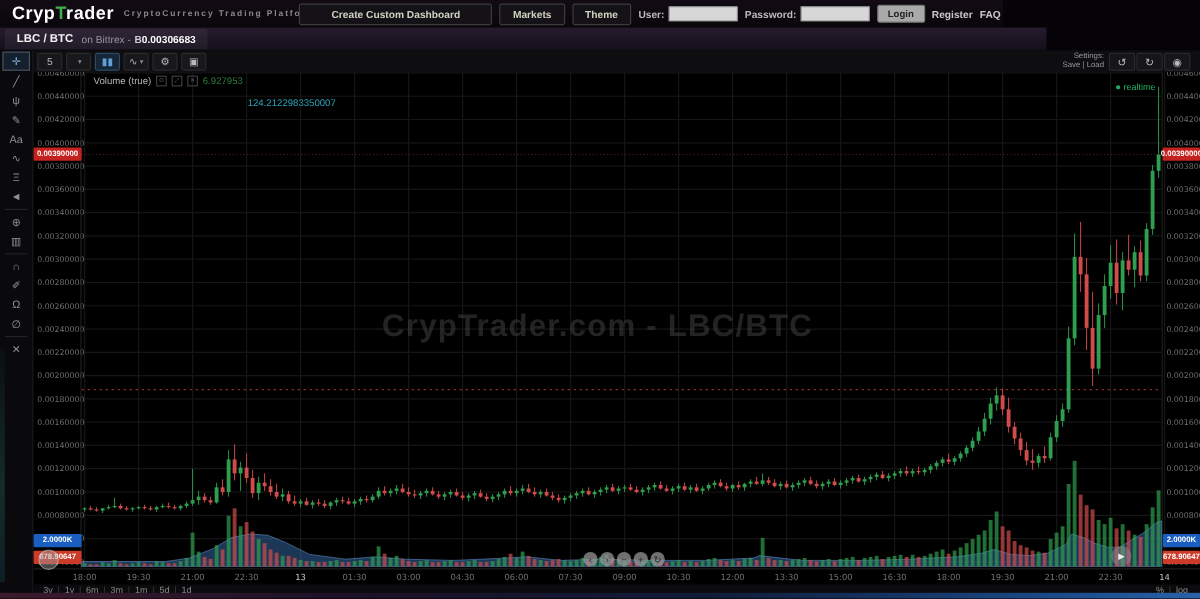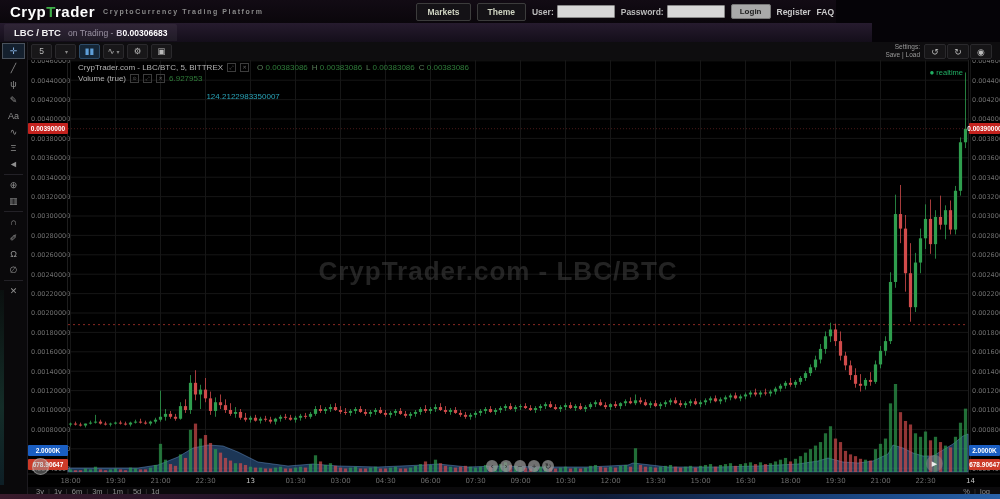--- a/index.html
+++ b/index.html
@@ -80,40 +80,41 @@
 </style>
 </head>
 <body>
 
 <div class="page">
 
   <div class="hdr">
     <div class="logo"><span>Cryp</span><span class="t">T</span><span>rader</span></div>
     <div class="tagline">CryptoCurrency Trading Platform</div>
     <div class="hdr-right">
+      <button class="hbtn wide">Create Custom Dashboard</button>
       <button class="hbtn">Markets</button>
       <button class="hbtn">Theme</button>
       <span class="cred">
           <span>User:</span>
           <input style="">
         </span>
       <span class="cred">
           <span>Password:</span>
           <input style="">
         </span>
       <button class="loginbtn">Login</button>
       <span class="hlink">Register</span>
       <span class="hlink">FAQ</span>
     </div>
   </div>
 
   <div class="tabbar">
     <div class="tab">
       <span class="pair">LBC / BTC</span>
-      <span class="exch">on Trading -</span>
+      <span class="exch">on Bittrex -</span>
       <span class="pricepre">B</span>
       <span class="priceval">0.00306683</span>
     </div>
   </div>
 
   <div class="ltools" id="ltools">
       <div class="tool sel">
         <span>✛</span>
       </div>
       <div class="tool">
@@ -849,26 +850,20 @@
         <rect x="925.9" y="130.78" width="3.2" height="38.80000000000001" fill="#2f9e4e"></rect>
         <line x1="932.5" y1="77.43" x2="932.5" y2="135.63" stroke="#2f9e4e" stroke-width="0.8"></line>
         <rect x="930.9" y="82.28000000000003" width="3.2" height="48.49999999999997" fill="#2f9e4e"></rect>
         <line x1="937.5" y1="12.439999999999998" x2="937.5" y2="88.10000000000002" stroke="#2f9e4e" stroke-width="0.8"></line>
         <rect x="935.9" y="68.69999999999999" width="3.2" height="13.580000000000041" fill="#2f9e4e"></rect>
         <line x1="40" y1="68.70000000000005" x2="940" y2="68.70000000000005" stroke="#7a2a2a" stroke-width="0.6" stroke-dasharray="1,2"></line>
       </svg>
 
     <div class="legend">
       <div class="lrow">
-        <span>CrypTrader.com - LBC/BTC, 5, BITTREX</span>
-        <span class="lic">⤢</span>
-        <span class="lic">✕</span>
-        <span id="ohlc-row"><span class="ok">O</span><span class="ov"> 0.00383086</span><span class="ok">H</span><span class="ov"> 0.00383086</span><span class="ok">L</span><span class="ov"> 0.00383086</span><span class="ok">C</span><span class="ov"> 0.00383086</span></span>
-      </div>
-      <div class="lrow">
         <span>Volume (true)</span>
         <span class="lic">⊙</span>
         <span class="lic">⤢</span>
         <span class="lic">✕</span>
         <span class="volval">6.927953</span>
         <span class="volval2">124.2122983350007</span>
       </div>
     </div>
 
     <div class="realtime"><span class="dot">●</span> <span>realtime</span></div>

